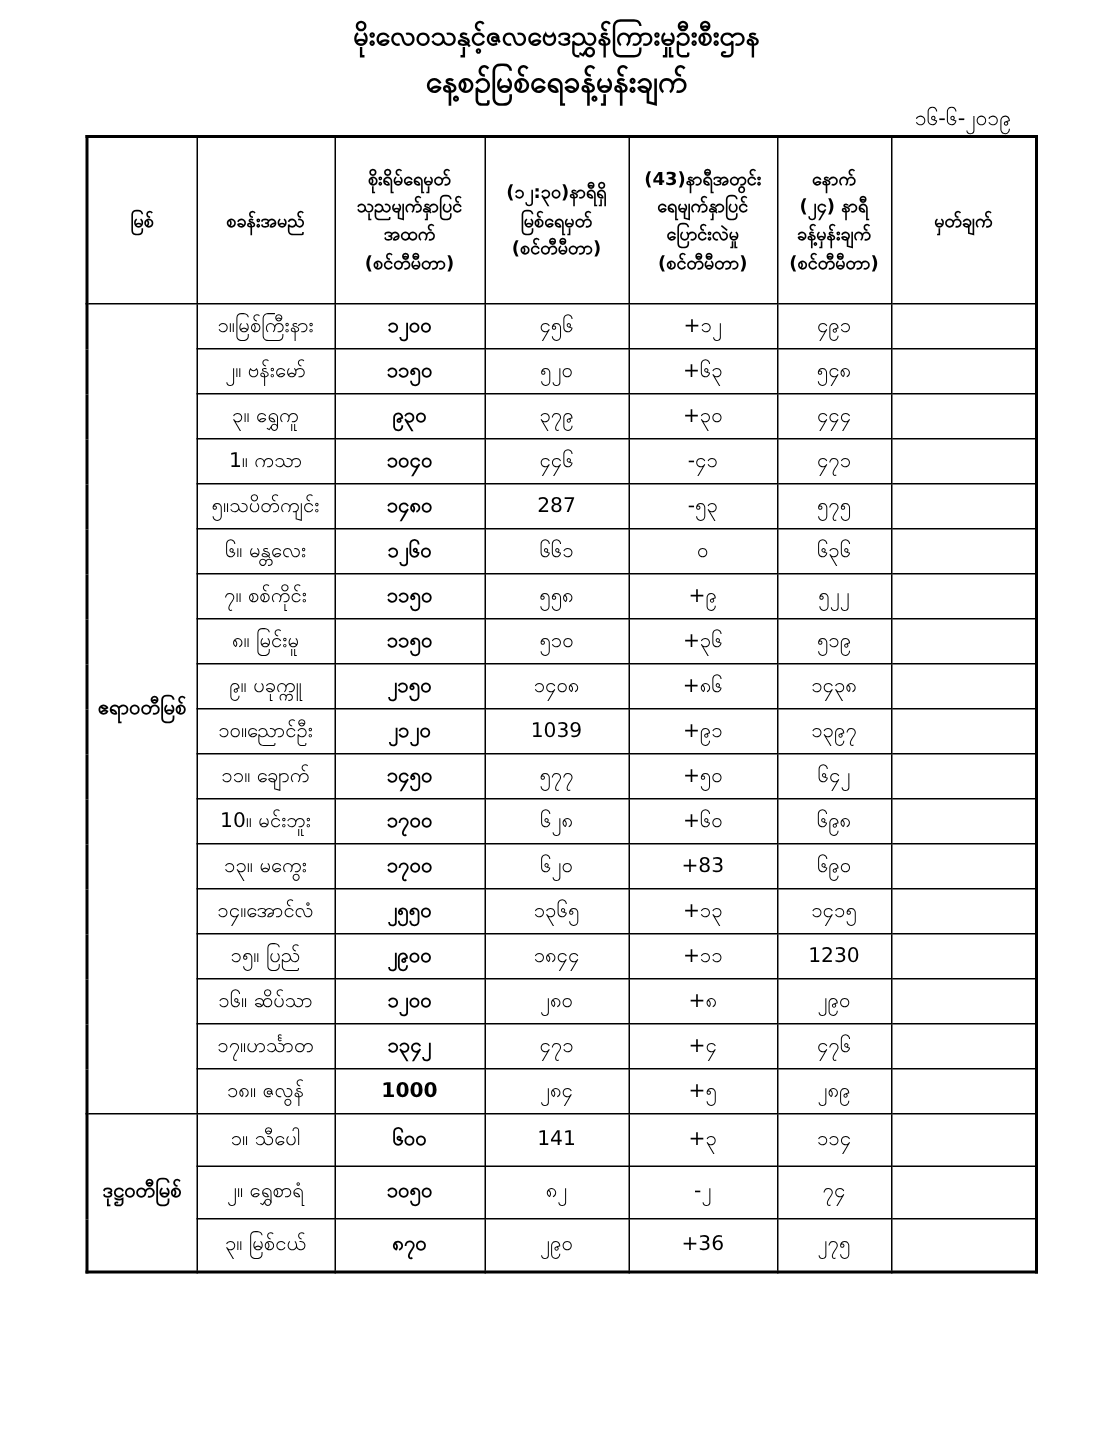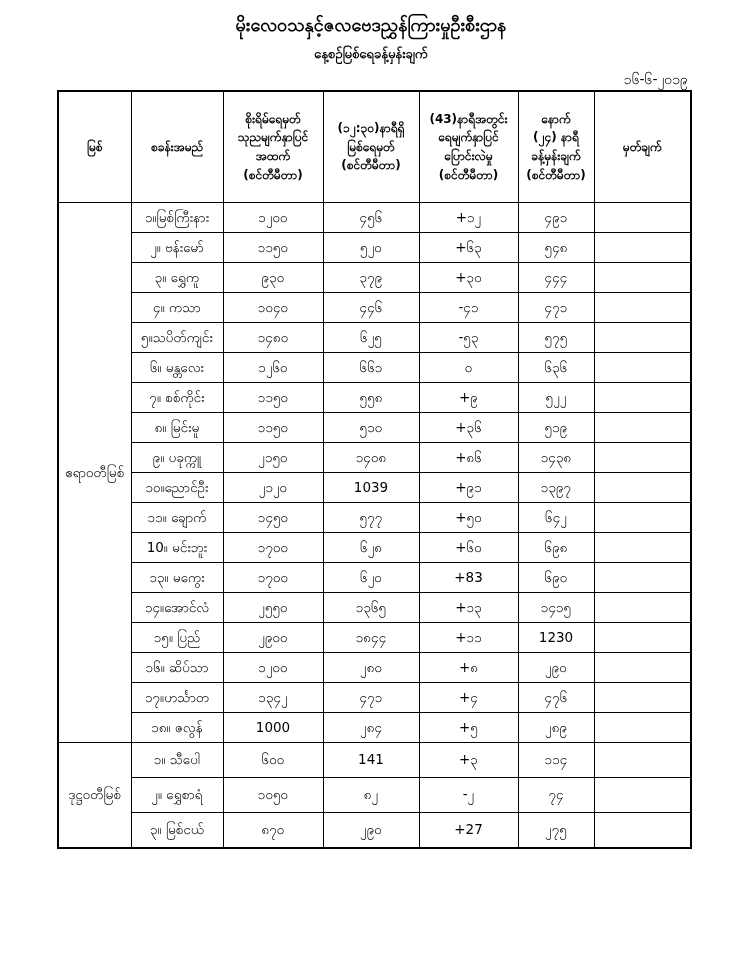--- a/index.html
+++ b/index.html
@@ -13,25 +13,25 @@
     background: #ffffff;
     color: #000000;
     font-family: "DejaVu Sans", "Liberation Sans", sans-serif;
     overflow: hidden;
   }
   .title-block { text-align: center; padding-top: 10px; }
   .title-line1 {
     font-size: 18px; font-weight: bold; line-height: 30px; text-align: center;
   }
   .title-line2 {
-    font-size: 13px; font-weight: bold; line-height: 28px;
+    font-size: 20px; font-weight: bold; line-height: 28px;
   }
   .date-line {
     text-align: right;
-    padding-right: 54px;
+    padding-right: 68px;
     font-size: 14px;
     line-height: 22px;
     height: 22px;
   }
   table.levels {
     border-collapse: collapse;
     table-layout: fixed;
     margin-left: 57px;
     border: 2px solid #000;
   }
@@ -54,23 +54,23 @@
     text-align: center;
     line-height: 1.3;
   }
   tr.sec0 { height: 30px; }
   tr.sec1 { height: 35px; }
   td.col-station {
     text-align: left;
     padding-left: 4px;
     font-size: 13px;
   }
-  td.col-danger_level { font-weight: normal; }
+  td.col-danger_level { font-weight: bold; }
   td.river-cell {
-    font-weight: normal;
+    font-weight: bold;
     font-size: 13.5px;
     text-align: center;
   }
 </style>
 </head>
 <body>
 
 <div class="doc">
   <div class="title-block">
     <div class="title-line1">မိုးလေဝသနှင့်ဇလဗေဒညွှန်ကြားမှုဦးစီးဌာန</div>
@@ -130,31 +130,31 @@
         </tr>
         <tr class="sec0">
           <td class="col-station">၃။ ရွှေကူ</td>
           <td class="col-danger_level">၉၃၀</td>
           <td class="col-current_level">၃၇၉</td>
           <td class="col-change_24h">+၃၀</td>
           <td class="col-forecast_24h">၄၄၄</td>
           <td class="col-remark"></td>
         </tr>
         <tr class="sec0">
-          <td class="col-station">၄။ ကသာ</td>
+          <td class="col-station">1။ ကသာ</td>
           <td class="col-danger_level">၁၀၄၀</td>
           <td class="col-current_level">၄၄၆</td>
           <td class="col-change_24h">-၄၁</td>
           <td class="col-forecast_24h">၄၇၁</td>
           <td class="col-remark"></td>
         </tr>
         <tr class="sec0">
           <td class="col-station">၅။သပိတ်ကျင်း</td>
           <td class="col-danger_level">၁၄၈၀</td>
-          <td class="col-current_level">၆၂၅</td>
+          <td class="col-current_level">287</td>
           <td class="col-change_24h">-၅၃</td>
           <td class="col-forecast_24h">၅၇၅</td>
           <td class="col-remark"></td>
         </tr>
         <tr class="sec0">
           <td class="col-station">၆။ မန္တလေး</td>
           <td class="col-danger_level">၁၂၆၀</td>
           <td class="col-current_level">၆၆၁</td>
           <td class="col-change_24h">၀</td>
           <td class="col-forecast_24h">၆၃၆</td>
@@ -270,19 +270,19 @@
           <td class="col-danger_level">၁၀၅၀</td>
           <td class="col-current_level">၈၂</td>
           <td class="col-change_24h">-၂</td>
           <td class="col-forecast_24h">၇၄</td>
           <td class="col-remark"></td>
         </tr>
         <tr class="sec1">
           <td class="col-station">၃။ မြစ်ငယ်</td>
           <td class="col-danger_level">၈၇၀</td>
           <td class="col-current_level">၂၉၀</td>
-          <td class="col-change_24h">+27</td>
+          <td class="col-change_24h">+36</td>
           <td class="col-forecast_24h">၂၇၅</td>
           <td class="col-remark"></td>
         </tr>
       </tbody>
   </table>
 </div>
 
 </body></html>

